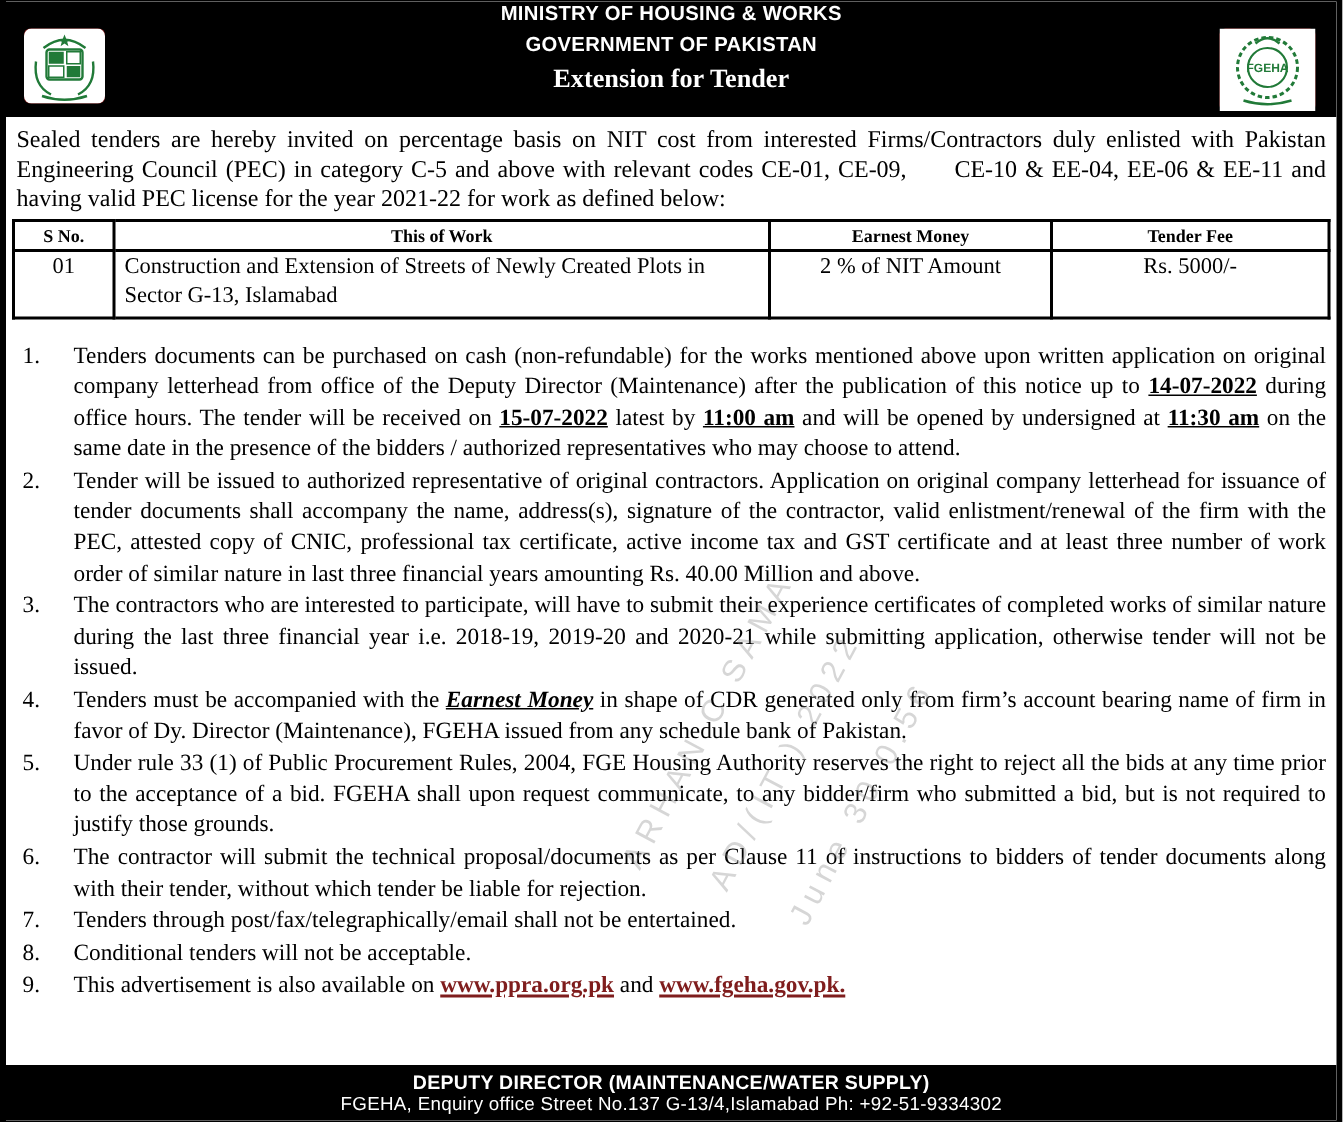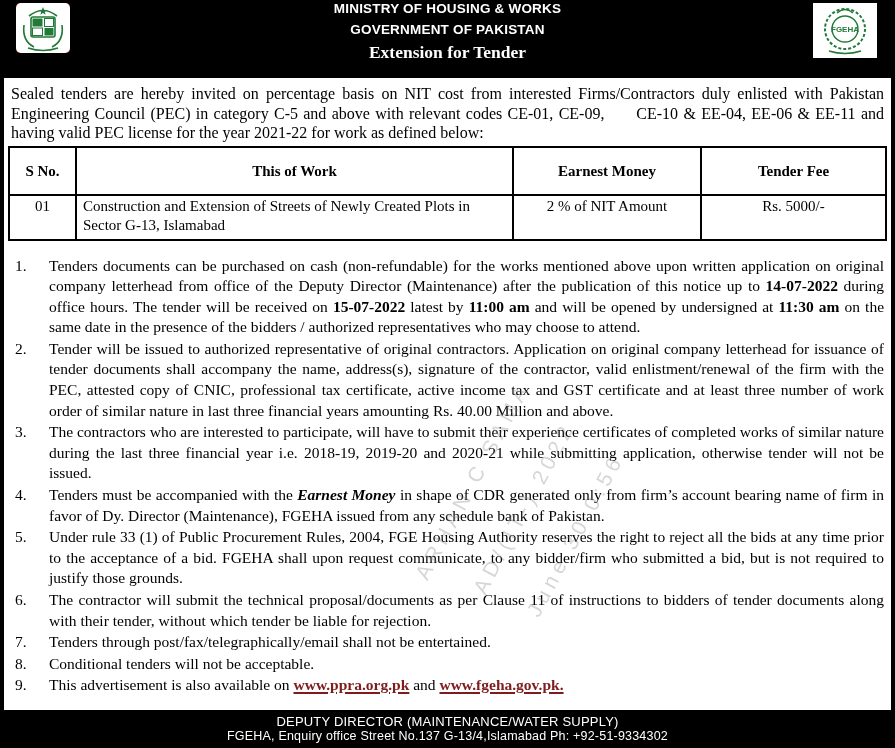--- a/index.html
+++ b/index.html
@@ -12,67 +12,67 @@
   
   .band-top {
     position:relative; height:77px; background:#000; color:#fff; text-align:center;
     font-family:"Liberation Sans", sans-serif;
   }
   .hline { font-weight:bold; font-size:13.5px; line-height:15.5px; letter-spacing:.2px; }
   .hline.first { padding-top:5px; }
   .band-title {
     font-family:"Liberation Serif", serif; font-weight:bold; font-size:17.5px; margin-top:5px;
   }
-  .logo { position:absolute; top:2px; background:#7f1d1d; border-radius:4px; }
+  .logo { position:absolute; top:18px; background:#7f1d1d; border-radius:4px; }
   .logo.left  { left:12px;  width:54px; height:50px; }
   .logo.right { right:14px; width:64px; height:55px; }
   .logo svg { display:block; width:100%; height:100%; }
   
   .intro {
     margin:6px 7px 3px 7px; font-size:16px; line-height:19.5px; text-align:justify;
   }
   
   table.tender {
     border-collapse:collapse; margin:0 4px; width:877px; table-layout:fixed;
   }
   table.tender th, table.tender td { border:2px solid #000; }
   table.tender th {
-    font-size:15px; font-weight:bold; padding:14px 2px; line-height:18px; 
+    font-size:12px; font-weight:bold; padding:0 2px; line-height:18px; 
   }
   table.tender td {
     font-size:15px; line-height:19px; padding:1px 6px 0 6px; height:42px;
     vertical-align:top; text-align:center;margin-left:32px;
   }
   table.tender td.left { text-align:left; }
   
   ol.terms { list-style:none; margin:15px 7px 0 7px; padding:0; }
   ol.terms li {
     position:relative; padding-left:38px; font-size:15.5px; line-height:20.6px;
     text-align:justify; margin:0 0 1px 0;
   }
   ol.terms .num { position:absolute; left:4px; top:0; }
-  .b { font-weight:bold; }
+  .b { font-weight:bold;text-decoration:underline; }
   .i { font-style:italic; }
   a.link {
     color:#7f1d1d; font-weight:bold; text-decoration:underline;
     text-decoration-thickness:2px; text-underline-offset:2px; cursor:pointer;
   }
   
   .watermark {
     position:absolute; left:310px; top:420px; width:420px; pointer-events:none;
     transform:rotate(-62deg); transform-origin:center;
     color:rgba(130,130,130,.33); font-family:"Liberation Sans", sans-serif;
     font-size:21px; letter-spacing:5px; text-align:center; line-height:58px; white-space:nowrap;
   }
   
   .band-bottom {
     position:absolute; left:0; right:0; bottom:0; height:37px; background:#000;
     color:#fff; text-align:center; font-family:"Liberation Sans", sans-serif;
   }
-  .f1 { font-weight:normal; font-size:13px; padding-top:4px; line-height:15px; letter-spacing:.2px; }
+  .f1 { font-weight:bold; font-size:13px; padding-top:4px; line-height:15px; letter-spacing:.2px; }
   .f2 { font-size:12.5px; line-height:15px; letter-spacing:.2px; }
 </style>
 </head>
 <body>
 
 <div class="page">
 
   <header class="band-top">
     <div class="logo left">
       <svg viewBox="0 0 54 50" xmlns="http://www.w3.org/2000/svg">

